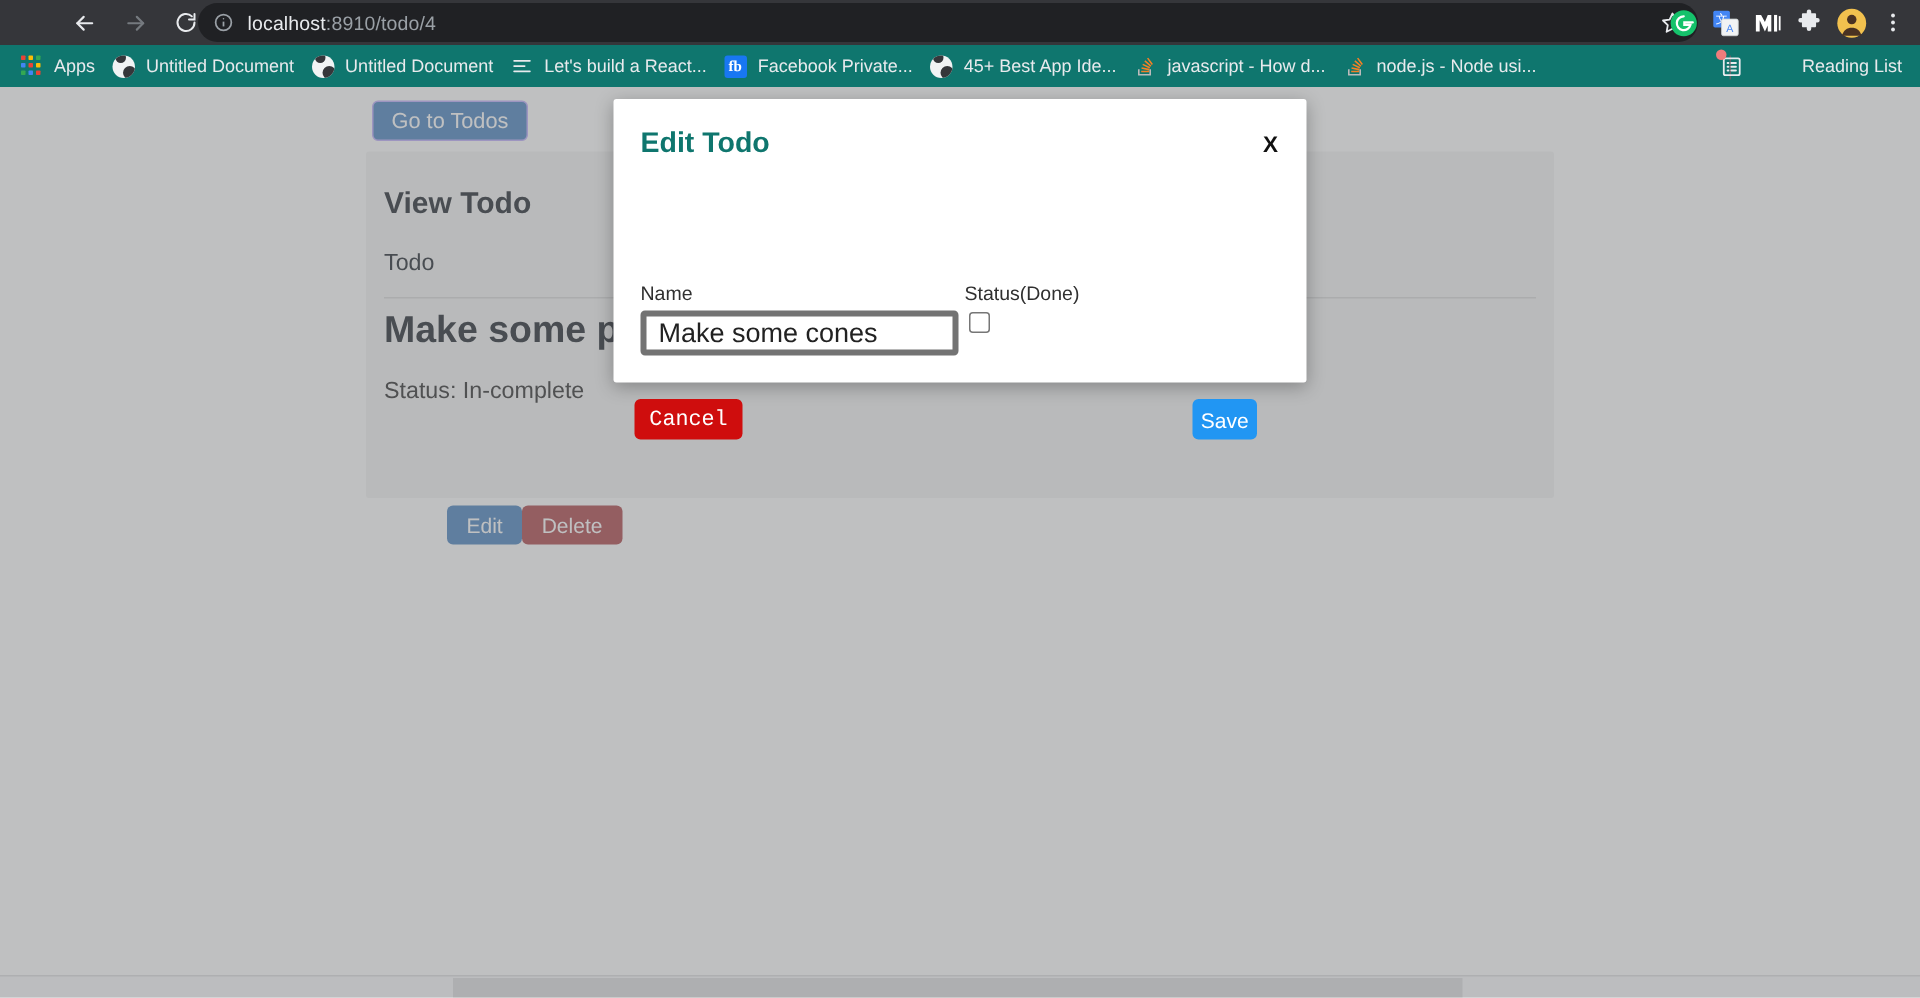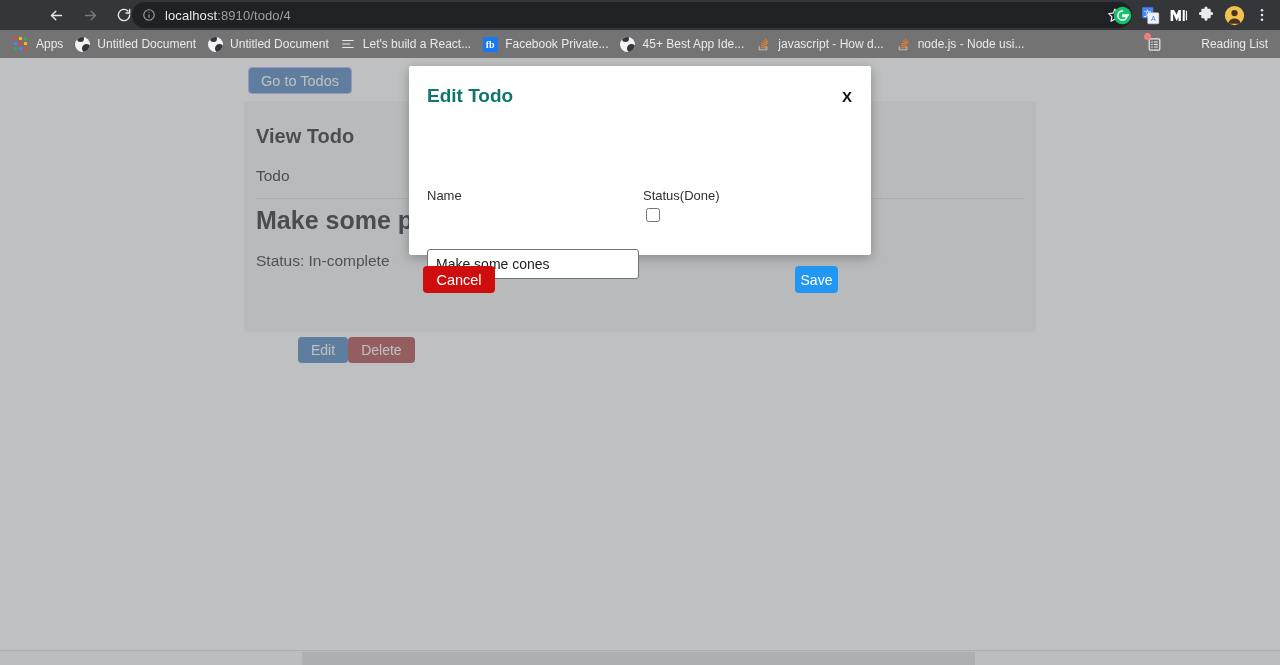--- a/index.html
+++ b/index.html
@@ -81,21 +81,21 @@
     display: flex; align-items: center; justify-content: center;
     cursor: pointer;
     flex: none;
   }
 
   
   #bookmark-bar {
     position: absolute;
     top: 30px; left: 0;
     width: 1280px; height: 28px;
-    background: #737373;
+    background: #0f766e;
     display: flex;
     align-items: center;
     padding-left: 9px;
   }
   .bm {
     display: flex;
     align-items: center;
     height: 22px;
     padding: 0 7px 0 4px;
     border-radius: 4px;
@@ -300,29 +300,28 @@
   #field-name-label {
     position: absolute;
     left: 427px; top: 130px;
     font-size: 13px;
     color: #303030;
   }
   #name-input {
     position: absolute;
     left: 427px; top: 149px;
     width: 212px; height: 30px;
-    border: 1px solid #737373;
+    border: 4px solid #737373;
     border-radius: 3px;
     padding: 0 8px;
-    font-size: 14px;
+    font-size: 18px;
     color: #222;
     font-family: "Liberation Sans", sans-serif;
     background: #fff;
     outline: none;
-    margin-top: 42px;
   }
   #field-status-label {
     position: absolute;
     left: 643px; top: 130px;
     font-size: 13px;
     color: #303030;
   }
   #status-checkbox {
     position: absolute;
     left: 646px; top: 150px;
@@ -333,20 +332,21 @@
   #cancel-btn {
     position: absolute;
     left: 423px; top: 208px;
     width: 72px; height: 27px;
     background: #cf0d0d;
     border-radius: 4px;
     color: #ffffff;
     font-size: 14.5px;
     display: flex; align-items: center; justify-content: center;
     cursor: pointer;
+    font-family: Liberation Mono, monospace;
   }
   #save-btn {
     position: absolute;
     left: 795px; top: 208px;
     width: 43px; height: 27px;
     background: #2196f3;
     border-radius: 4px;
     color: #ffffff;
     font-size: 14px;
     display: flex; align-items: center; justify-content: center;

